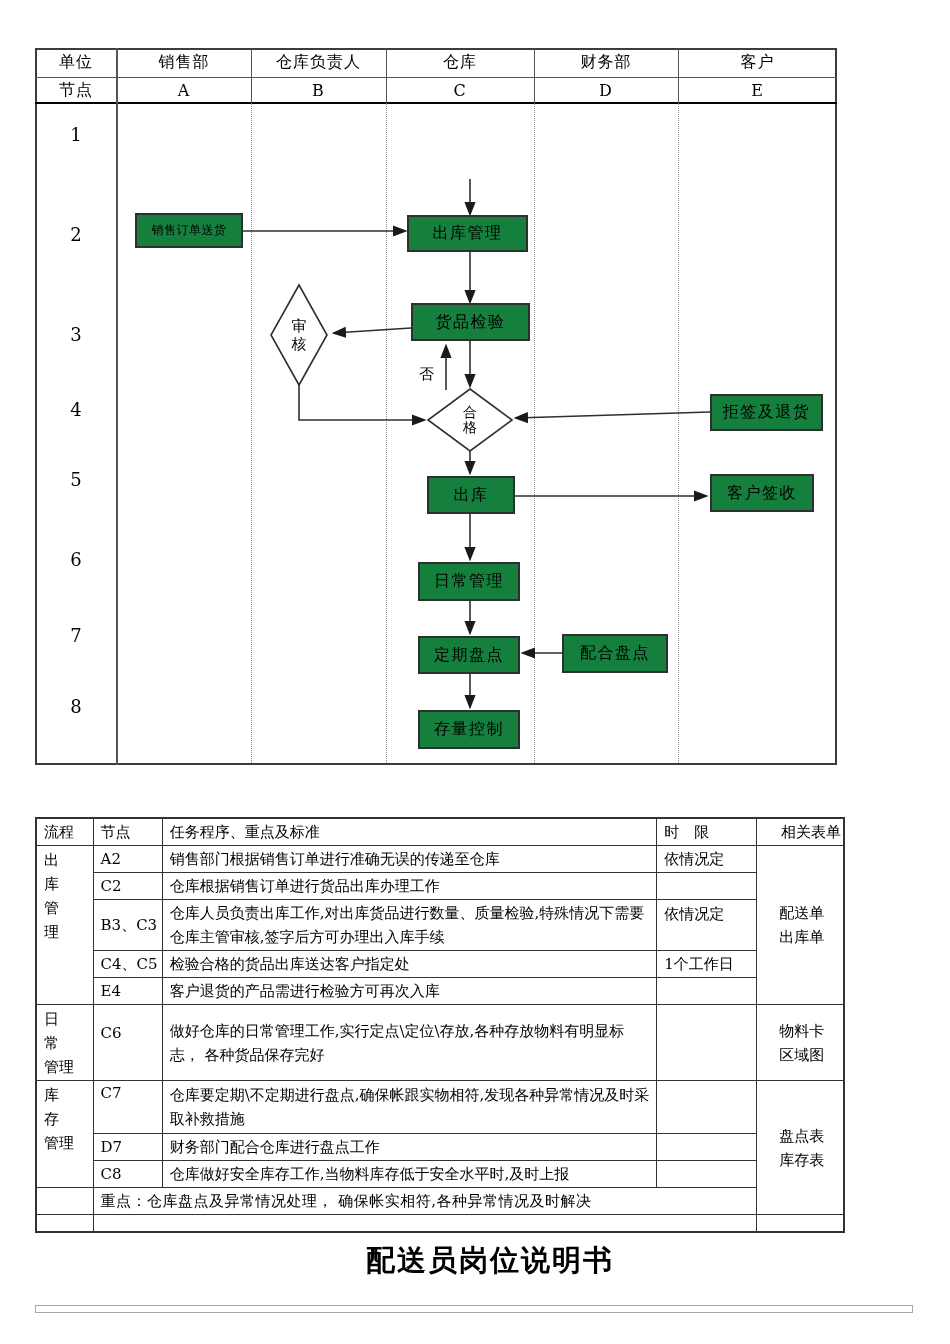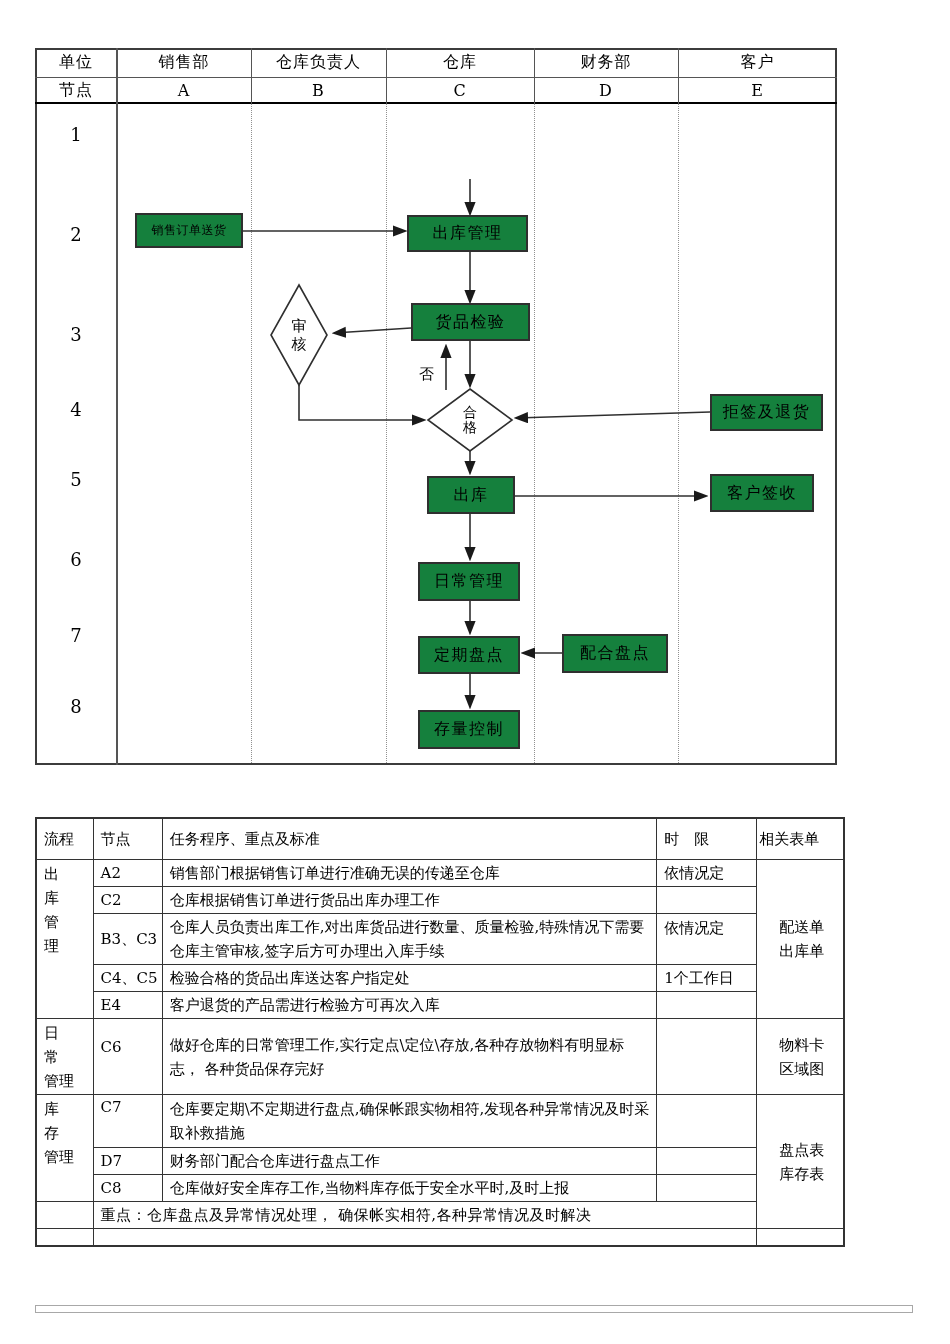--- a/index.html
+++ b/index.html
@@ -21,21 +21,21 @@
   .ellipse{position:absolute;border:2px solid #2f2f2f;border-radius:50%;background:#fff;
            box-sizing:border-box;display:flex;align-items:center;justify-content:center;
            font-size:16px;letter-spacing:2px;}
   .dlabel{position:absolute;text-align:center;line-height:18px;font-size:15px;}
   .freelabel{position:absolute;font-size:15px;}
   
   table.ptable{position:absolute;left:35px;top:817px;width:810px;border-collapse:collapse;
                table-layout:fixed;border:2px solid #333;font-size:15px;}
   table.ptable td{border:1px solid #333;padding:1px 4px 1px 7px;line-height:24px;
                   overflow:hidden;vertical-align:middle;}
-  table.ptable td.center{text-align:left;padding:8px 2px;}
+  table.ptable td.center{text-align:right;padding:1px 2px;}
   table.ptable td.group{vertical-align:top;white-space:pre-line;padding-top:2px;}
   table.ptable td.forms{white-space:pre-line;text-align:center;}
   table.ptable td.bold{font-weight:normal;letter-spacing:0.5px;}
   tr.h23{height:23px;} tr.h26{height:26px;} tr.h25{height:25px;} tr.h50{height:50px;}
   tr.h53{height:53px;} tr.h24{height:24px;} tr.h27{height:27px;} tr.h17{height:17px;}
   
   .doc-title{position:absolute;left:30px;top:1241px;width:920px;text-align:center;
              font-family:"DejaVu Sans","Liberation Sans",sans-serif;font-weight:bold;
              font-size:29px;letter-spacing:2px;}
   .bottom-strip{position:absolute;left:35px;top:1305px;width:878px;height:8px;
@@ -202,15 +202,16 @@
         <td colspan="3" class="bold">重点：仓库盘点及异常情况处理， 确保帐实相符,各种异常情况及时解决</td>
       </tr>
       <tr class="h17">
         <td></td>
         <td colspan="3"></td>
         <td></td>
       </tr>
     </tbody>
   </table>
 
+  <div class="doc-title">配送员岗位说明书</div>
   <div class="bottom-strip"></div>
 
 </div>
 
 </body></html>

